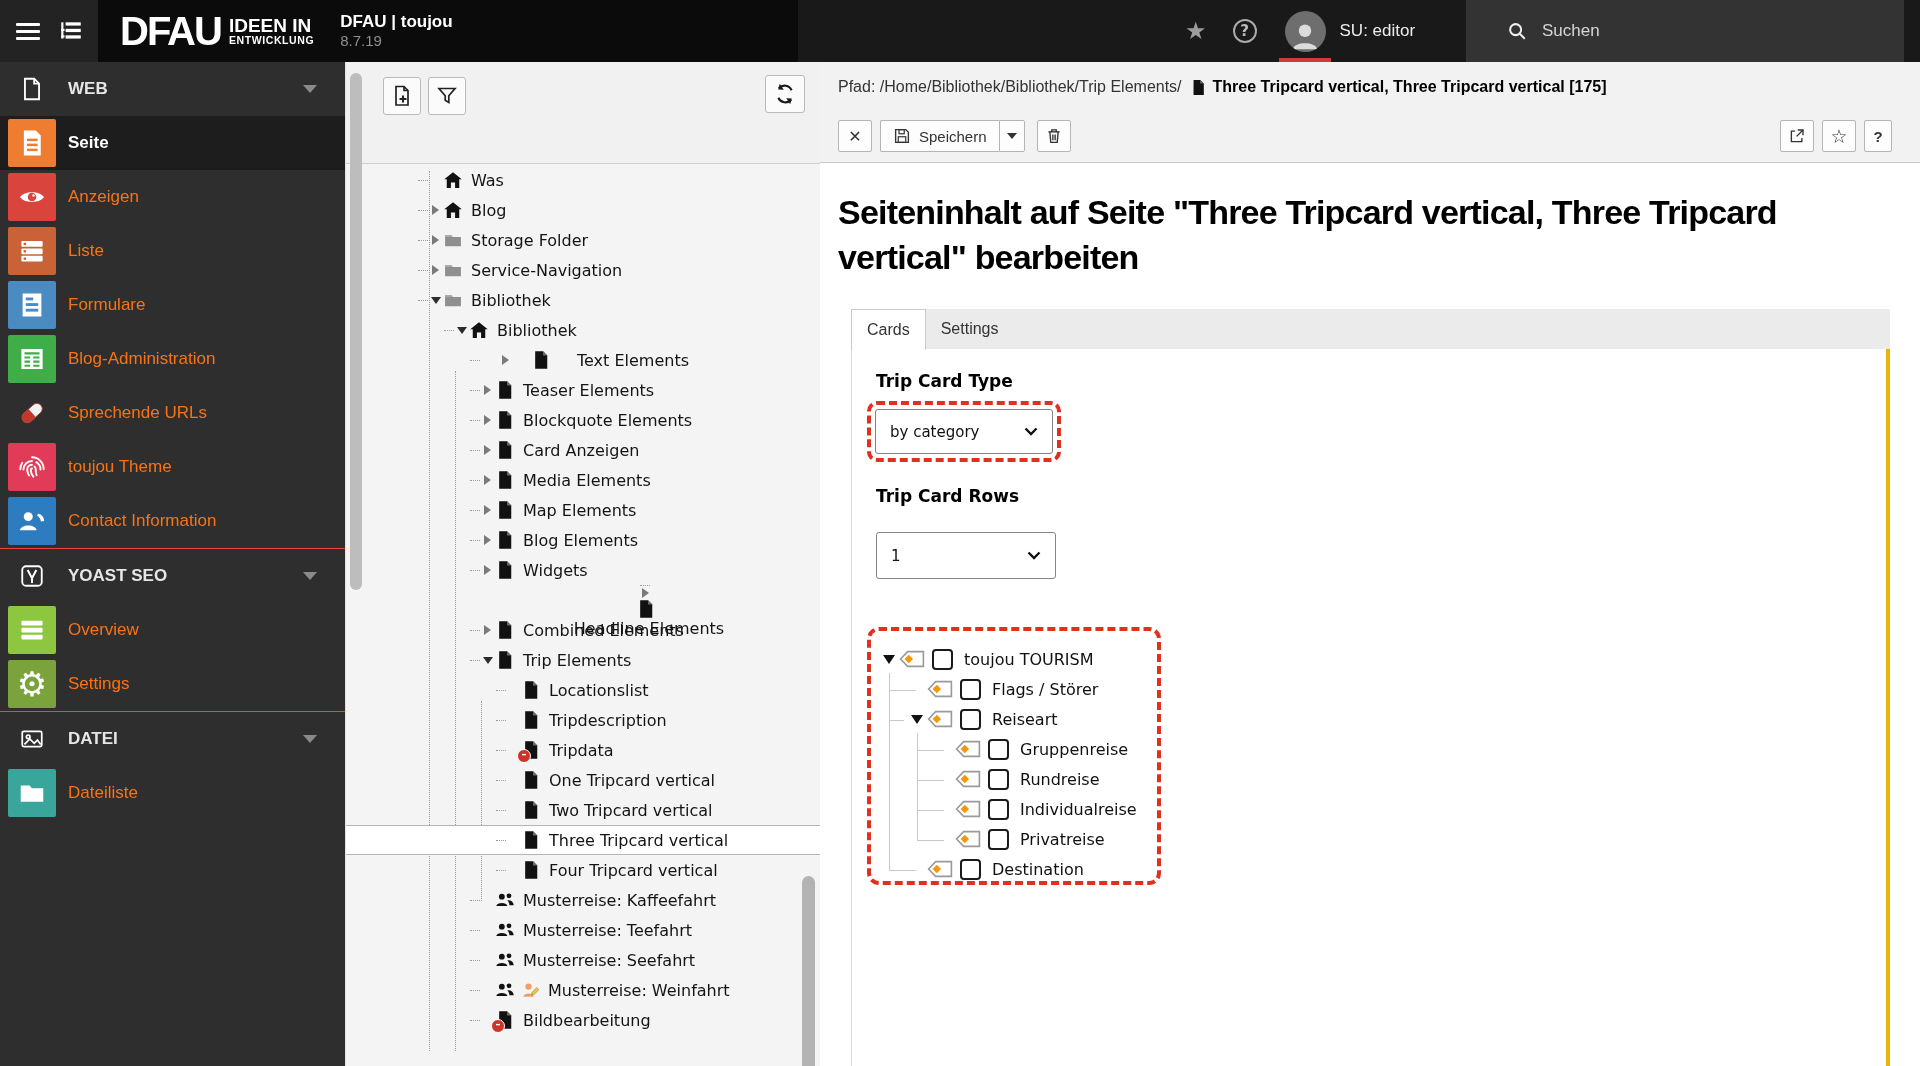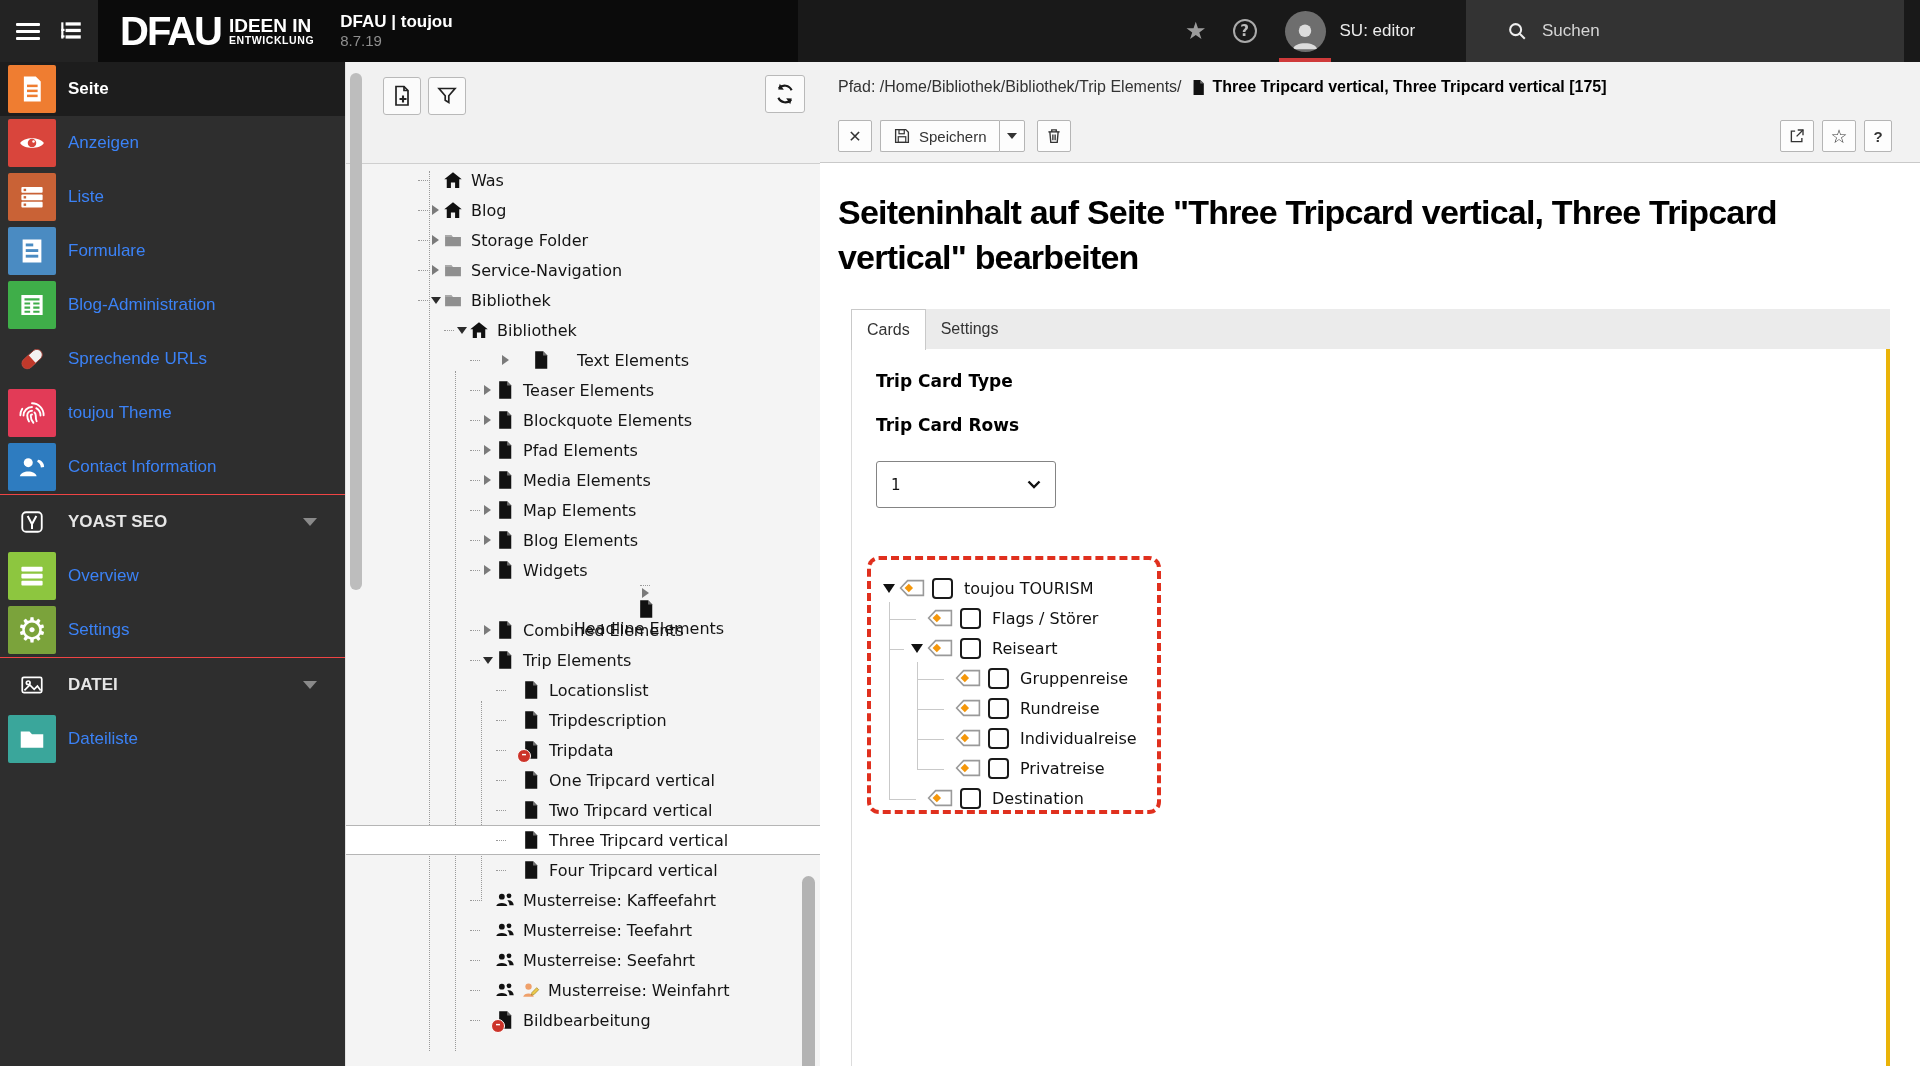--- a/index.html
+++ b/index.html
@@ -30,21 +30,21 @@
   .tb-search{position:absolute;left:1466px;top:0;right:16px;height:62px;background:#333;display:flex;align-items:center;padding-left:26px;cursor:pointer;}
   .tb-search span{color:#d6d6d6;font-size:17px;margin-left:14px;}
   
   #module-menu{position:absolute;left:0;top:62px;width:345px;bottom:0;background:#2e2e2e;z-index:10;}
   .mm-section{border-top:1px solid #ef4444;}
   .mm-section:first-child{border-top:none;}
   .mm-row{position:relative;height:54px;display:flex;align-items:center;cursor:pointer;}
   .mm-ibox{width:48px;height:48px;margin-left:8px;border-radius:2px;display:flex;align-items:center;justify-content:center;flex:0 0 auto;}
   .mm-ibox svg{width:30px;height:30px;}
   .mm-header .mm-ibox svg{width:26px;height:26px;}
-  .mm-label{margin-left:12px;font-size:17px;color:#3b82f6;white-space:nowrap;}
+  .mm-label{margin-left:12px;font-size:17px;color:#f97316;white-space:nowrap;}
   .mm-header .mm-label{color:#e6e6e6;font-weight:bold;}
   .mm-caret{position:absolute;right:28px;top:50%;margin-top:-4px;width:0;height:0;border-left:7px solid transparent;border-right:7px solid transparent;border-top:8px solid #8a8a8a;}
   .mm-item.active{background:#1d1d1d;}
   .mm-item.active .mm-label{color:#fff;font-weight:bold;}
   .gear-glyph{font-family:"DejaVu Sans",sans-serif;font-size:34px;color:#fff;line-height:1;}
   
   #tree-panel{position:absolute;left:345px;top:62px;width:475px;bottom:0;background:#f4f4f4;border-left:1px solid #e2e2e2;box-sizing:border-box;}
   .tree-toolbar{position:absolute;left:0;top:0;right:0;height:101px;background:#f1f1f1;border-bottom:1px solid #cfcfcf;}
   .tt-btn{position:absolute;top:15px;width:38px;height:38px;background:#fbfbfb;border:1px solid #b9b9b9;border-radius:3px;box-sizing:border-box;display:flex;align-items:center;justify-content:center;cursor:pointer;}
   .tt-btn svg{width:24px;height:24px;}
@@ -161,20 +161,30 @@
           <circle cx="10.5" cy="10.5" r="6" fill="none" stroke="#eee" stroke-width="2.2"></circle>
           <path d="M15 15l5.5 5.5" stroke="#eee" stroke-width="2.2"></path>
         </svg>
     </span>
     <span>Suchen</span>
   </div>
 </header>
 
 <nav id="module-menu">
     <div class="mm-section">
+      <div class="mm-row mm-header">
+        <span class="mm-ibox">
+          <svg viewBox="0 0 24 24">
+            <path d="M5.5 2.5h8.5l4.5 4.5v14.5H5.5z" fill="none" stroke="#fff" stroke-width="1.7"></path>
+            <path d="M14 2.5v4.5h4.5" fill="none" stroke="#fff" stroke-width="1.7"></path>
+          </svg>
+        </span>
+        <span class="mm-label">WEB</span>
+        <span class="mm-caret"></span>
+      </div>
       <div class="mm-row mm-item active">
         <span class="mm-ibox" style="background: rgb(239, 125, 49);">
           <svg viewBox="0 0 24 24">
             <path d="M5.5 2h9.5l4 4v16H5.5z" fill="#fff"></path>
             <g fill="#ef7d31">
               <rect x="8" y="8.5" width="8.5" height="2"></rect>
               <rect x="8" y="12.5" width="8.5" height="2"></rect>
               <rect x="8" y="16.5" width="8.5" height="2"></rect>
             </g>
           </svg>
@@ -471,21 +481,21 @@
         <span class="t-stub"></span>
         <span class="t-arrow">
           <span class="tri-r"></span>
         </span>
         <span class="t-ico">
           <svg viewBox="0 0 24 24">
             <path d="M5 1.5h9.5l5 5V22.5H5z" fill="#111"></path>
             <path d="M14.5 1.5v5h5z" fill="#6e6e6e"></path>
           </svg>
         </span>
-        <span class="t-label">Pfad Elements</span>
+        <span class="t-label">Card Anzeigen</span>
       </div>
       <div class="tree-row" style="padding-left: 124px;">
         <span class="t-stub"></span>
         <span class="t-arrow">
           <span class="tri-r"></span>
         </span>
         <span class="t-ico">
           <svg viewBox="0 0 24 24">
             <path d="M5 1.5h9.5l5 5V22.5H5z" fill="#111"></path>
             <path d="M14.5 1.5v5h5z" fill="#6e6e6e"></path>
@@ -780,20 +790,30 @@
 
   <h1 class="page-title">Seiteninhalt auf Seite "Three Tripcard vertical, Three Tripcard vertical" bearbeiten</h1>
 
   <div class="tabzone">
     <div class="tabstrip">
       <div class="tab active">Cards</div>
       <div class="tab">Settings</div>
     </div>
     <div class="panel">
       <div class="field-label">Trip Card Type</div>
+      <div class="hl-box">
+        <div class="sel">
+          <span>by category</span>
+          <span class="chev">
+            <svg viewBox="0 0 14 9">
+                <path d="M1.5 1.5L7 7l5.5-5.5" fill="none" stroke="#111" stroke-width="2.4"></path>
+              </svg>
+          </span>
+        </div>
+      </div>
       <div class="field-label" style="margin-top:24px">Trip Card Rows</div>
       <div class="sel plain">
         <span>1</span>
         <span class="chev">
           <svg viewBox="0 0 14 9">
               <path d="M1.5 1.5L7 7l5.5-5.5" fill="none" stroke="#111" stroke-width="2.4"></path>
             </svg>
         </span>
       </div>
 

